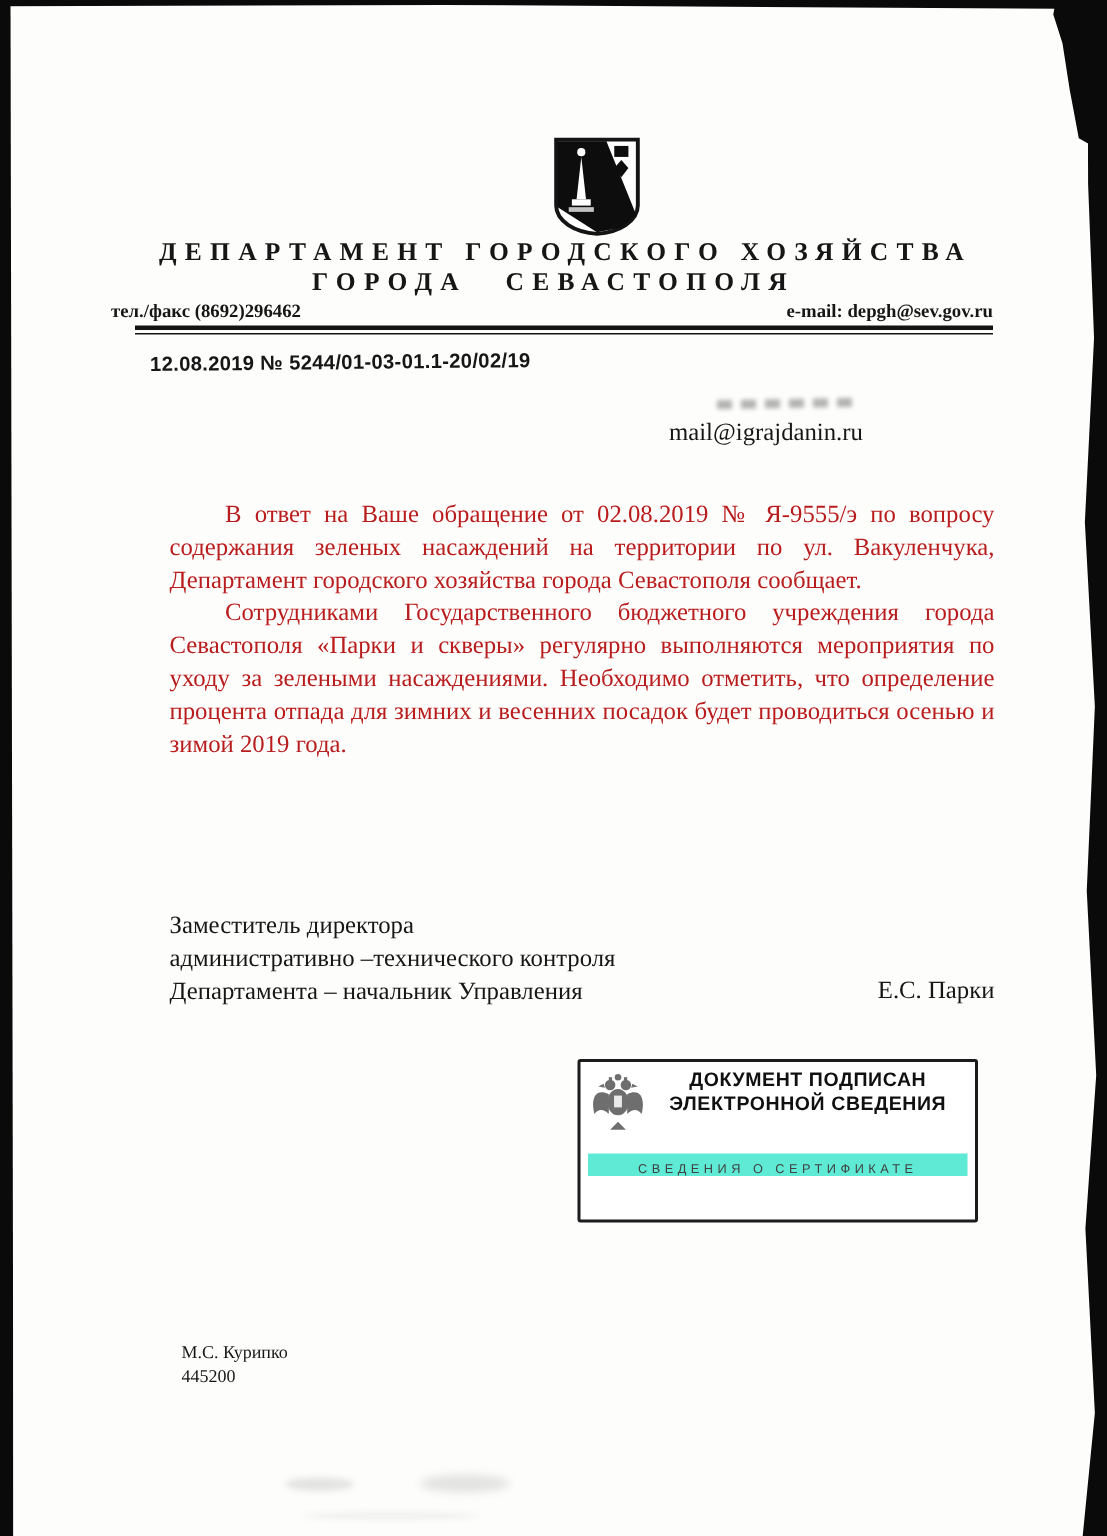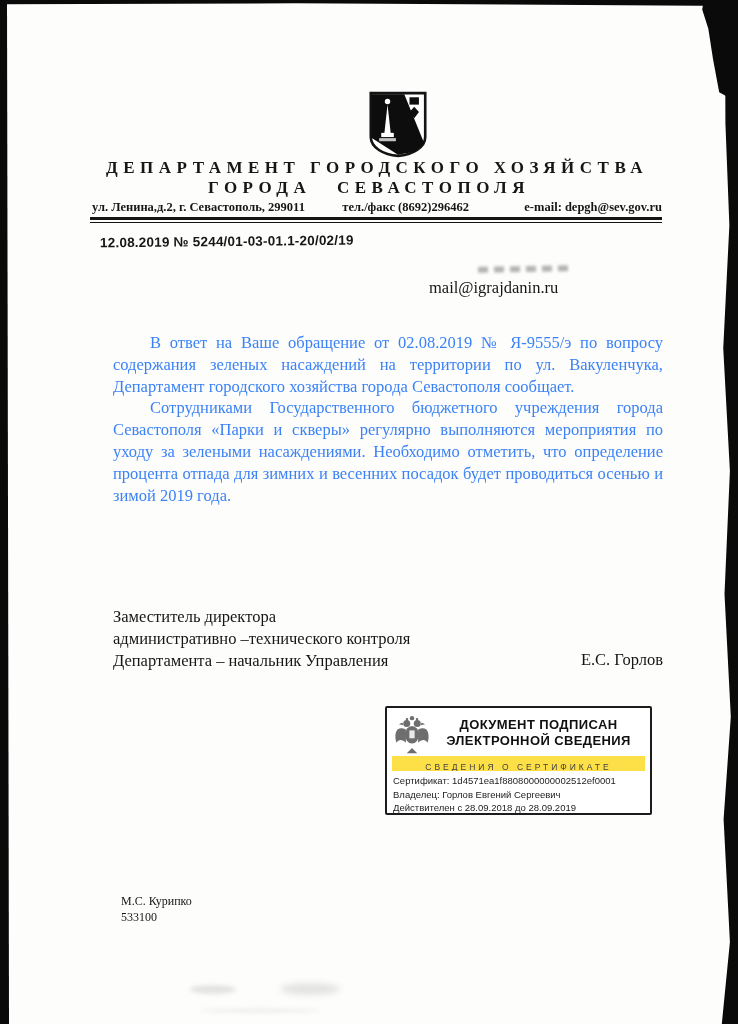--- a/index.html
+++ b/index.html
@@ -43,41 +43,41 @@
     font-size:13.5px;font-weight:600;transform:rotate(-0.6deg);letter-spacing:.2px;}
   .reply{position:absolute;left:430px;top:227px;font-size:14.5px;white-space:nowrap;}
   .blank{display:inline-block;border-bottom:1.2px solid #222;height:13px;vertical-align:baseline;}
   .blank.b1{width:92px;}
   .blank.b2{width:76px;}
 
   
   .smudge{position:absolute;left:478px;top:266px;width:94px;height:6px;opacity:.55;
     background:repeating-linear-gradient(90deg,#777 0 10px,transparent 10px 16px);
     filter:blur(1.4px);transform:rotate(-1deg);}
-  .recipient-email{position:absolute;left:429px;top:278px;font-size:16.5px;}
+  .recipient-email{position:absolute;left:446px;top:278px;font-size:16.5px;}
 
   
   .body-text{position:absolute;left:113px;top:332px;width:550px;
-    font-size:16.5px;line-height:21.8px;text-align:justify;color:#3b82f6;}
+    font-size:16.5px;line-height:21.8px;text-align:justify;color:#b91c1c;}
   .body-text p{margin:0;text-indent:37px;}
 
   
   .sign-row{position:absolute;left:113px;top:606px;width:550px;display:flex;
     justify-content:space-between;align-items:flex-end;font-size:16.5px;line-height:22px;gap:42px;}
   .sign-name{white-space:nowrap;padding-bottom:1px;}
 
   
   .stamp{position:absolute;left:385px;top:706px;width:267px;height:109px;
     border:2px solid #1c1c1c;border-radius:2px;background:#fff;box-sizing:border-box;
     font-family:"Liberation Sans",sans-serif;}
-  .stamp-head{display:flex;align-items:center;padding:4px 6px 1px 4px;}
+  .stamp-head{display:flex;padding:4px 6px 14px 4px;}
   .stamp-eagle{width:42px;height:42px;flex:0 0 auto;opacity:.8;}
   .stamp-titles{flex:1;text-align:center;font-weight:bold;font-size:13px;line-height:16px;
     letter-spacing:.4px;color:#101010;}
-  .stamp-bar{margin:1px 5px 0;height:15px;background:#fde047;text-align:center;
+  .stamp-bar{margin:1px 5px 0;height:15px;background:#5eead4;text-align:center;
     overflow:hidden;white-space:nowrap;}
   .stamp-bar span{color:#424242;font-size:8.5px;line-height:15px;letter-spacing:3px;}
   .stamp-cert{padding:3px 4px 0 6px;font-size:9.5px;line-height:13.5px;color:#1c1c1c;}
   .stamp-cert div{white-space:nowrap;}
 
   
   .footer{position:absolute;left:121px;top:893px;font-size:12px;line-height:16px;}
 </style>
 </head>
 <body>
@@ -99,21 +99,20 @@
     <rect x="12" y="40" width="12" height="4" fill="#ffffff"></rect>
     <rect x="10" y="45" width="16" height="3" fill="#ffffff" opacity=".75"></rect>
     <circle cx="18" cy="10" r="2.6" fill="#ffffff"></circle>
     <rect x="39" y="6" width="9" height="7" fill="#0d0d0d"></rect>
     <polygon points="43.5,15 48,20 43.5,26 39,20" fill="#0d0d0d"></polygon>
     <path d="M40,36 L50,47 M42,42 L48,52" stroke="#0d0d0d" stroke-width="2" fill="none"></path>
   </svg>
   <div class="title1">ДЕПАРТАМЕНТ ГОРОДСКОГО ХОЗЯЙСТВА</div>
   <div class="title2">ГОРОДА СЕВАСТОПОЛЯ</div>
   <div class="contact-row">
-    <span>ул. Ленина,д.2, г. Севастополь, 299011</span>
     <span class="mid">тел./факс (8692)296462</span>
     <span>e-mail: depgh@sev.gov.ru</span>
   </div>
   <div class="rule"></div>
 
   <div class="outgoing">12.08.2019 № 5244/01-03-01.1-20/02/19</div>
 
   <div class="smudge"></div>
   <div class="recipient-email">mail@igrajdanin.ru</div>
 
@@ -121,21 +120,21 @@
     <p>В ответ на Ваше обращение от 02.08.2019 № Я-9555/э по вопросу содержания зеленых насаждений на территории по ул. Вакуленчука, Департамент городского хозяйства города Севастополя сообщает.</p>
     <p>Сотрудниками Государственного бюджетного учреждения города Севастополя «Парки и скверы» регулярно выполняются мероприятия по уходу за зелеными насаждениями. Необходимо отметить, что определение процента отпада для зимних и весенних посадок будет проводиться осенью и зимой 2019 года.</p>
   </div>
 
   <div class="sign-row">
     <div>
       <div>Заместитель директора</div>
       <div>административно –технического контроля</div>
       <div>Департамента – начальник Управления</div>
     </div>
-    <div class="sign-name">Е.С. Горлов</div>
+    <div class="sign-name">Е.С. Парки</div>
   </div>
 
   <div class="stamp">
     <div class="stamp-head">
       <svg class="stamp-eagle" viewBox="0 0 48 48">
         <g fill="#4a4a4a">
           <path d="M17,20 C7,15 3,23 6,35 C9,31 13,31 17,35 Z"></path>
           <path d="M31,20 C41,15 45,23 42,35 C39,31 35,31 31,35 Z"></path>
           <ellipse cx="24" cy="26" rx="8" ry="10"></ellipse>
           <circle cx="18" cy="13" r="4"></circle>
@@ -150,25 +149,20 @@
         <rect x="21" y="21" width="6" height="9" fill="#fff" opacity=".85"></rect>
       </svg>
       <div class="stamp-titles">
         <div>ДОКУМЕНТ ПОДПИСАН</div>
         <div>ЭЛЕКТРОННОЙ СВЕДЕНИЯ</div>
       </div>
     </div>
     <div class="stamp-bar">
       <span>СВЕДЕНИЯ О СЕРТИФИКАТЕ</span>
     </div>
-    <div class="stamp-cert">
-      <div>Сертификат: 1d4571ea1f8808000000002512ef0001</div>
-      <div>Владелец: Горлов Евгений Сергеевич</div>
-      <div>Действителен с 28.09.2018 до 28.09.2019</div>
-    </div>
   </div>
 
   <div class="footer">
     <div>М.С. Курипко</div>
-    <div>533100</div>
+    <div>445200</div>
   </div>
 
 </div>
 
 </body></html>

